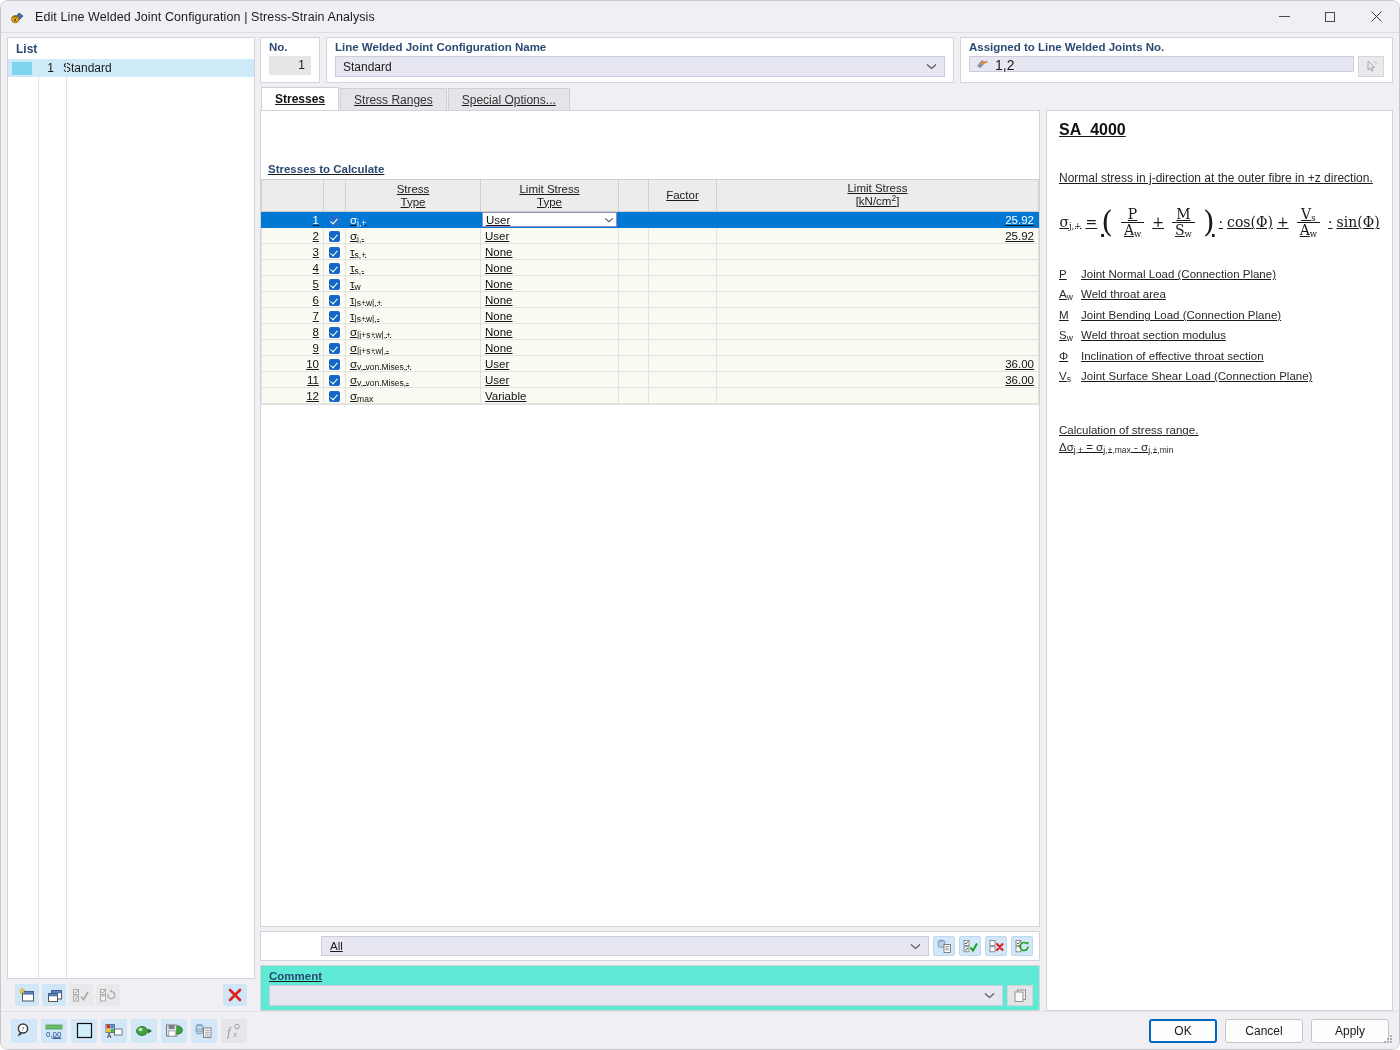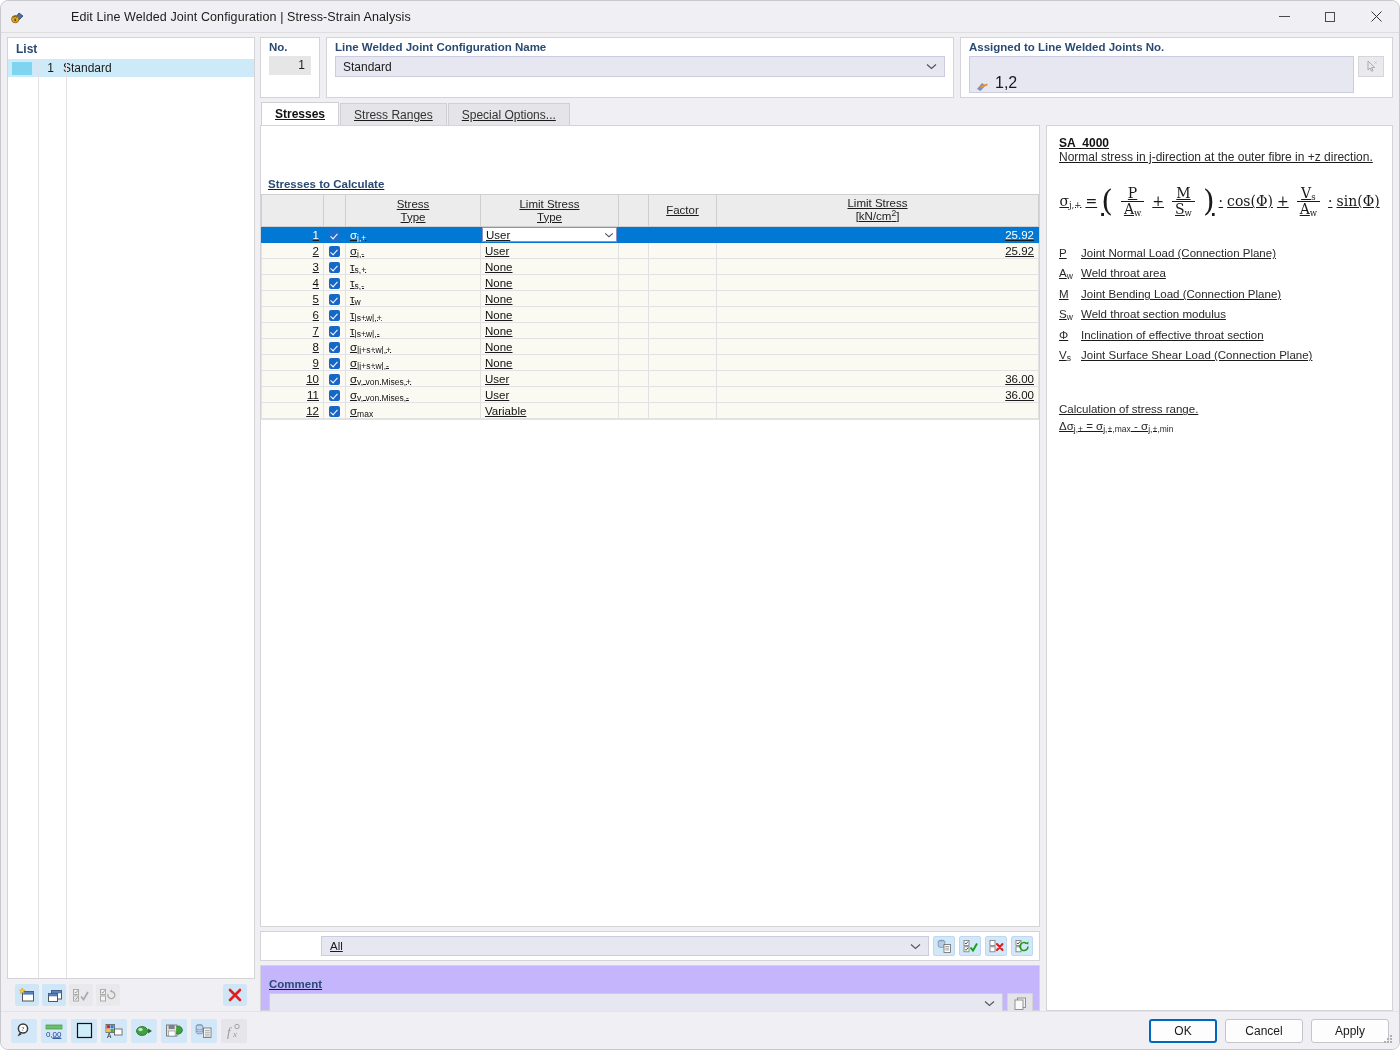--- a/index.html
+++ b/index.html
@@ -22,21 +22,21 @@
   }
   
   .titlebar {
     height:32px; flex:0 0 32px;
     background:#f0f0f4;
     display:flex; align-items:center;
     padding-left:8px;
     border-bottom:1px solid #dededf;
   }
   .title-icon { width:18px; height:18px; margin-right:8px; flex:0 0 18px; position:relative; }
-  .title-text { font-size:12.5px; color:#1b1b1b; letter-spacing:.1px;margin-left:36px; }
+  .title-text { font-size:12.5px; color:#1b1b1b; letter-spacing:.1px; }
   .win-controls { margin-left:auto; display:flex; height:32px; }
   .win-btn {
     width:46px; height:32px;
     display:flex; align-items:center; justify-content:center;
     font-size:12px; color:#333;
   }
   .min-glyph { width:11px; height:1px; background:#4a4a4a; display:block; }
   .max-glyph { width:10px; height:10px; border:1px solid #4a4a4a; display:block; }
 
   
@@ -89,22 +89,22 @@
   .assigned-box { flex:1; }
   .combo {
     height:21px; background:#e7e7f2; border:1px solid #cccce0;
     display:flex; align-items:center; padding:0 4px 0 7px;
     font-size:12px; position:relative;
   }
   .combo .cval { flex:1; }
   .chev { width:14px; text-align:center; color:#555; font-size:10px; }
   .assigned-wrap { display:flex; gap:4px; }
   .assigned-input {
-    flex:1; height:37px; background:#e7e7f2; border:1px solid #cccce0;
-    display:flex; align-items:flex-end; gap:6px; padding:0 6px; font-size:16px;
+    flex:1; height:16px; background:#e7e7f2; border:1px solid #cccce0;
+    display:flex; align-items:flex-start; gap:6px; padding:0 6px; font-size:14px;
   }
   .pick-btn {
     width:26px; height:21px; background:#eaeaee; border:1px solid #d6d6da;
     display:flex; align-items:center; justify-content:center;
   }
 
   
   .tabs-outer { display:flex; flex-direction:column; flex:1; min-height:0;text-decoration:underline; }
   .tabstrip { display:flex; height:23px; flex:0 0 23px; align-items:flex-end; padding-left:1px; }
   .tab {
@@ -162,31 +162,31 @@
 
   
   .filter-panel { background:#fff; border:1px solid #d4d4d8; height:30px; flex:0 0 30px;
                   display:flex; align-items:center; padding:0 6px 0 60px; gap:4px; }
   .filter-combo { flex:1; height:20px; background:#e7e7f2; border:1px solid #cccce0;
                   display:flex; align-items:center; padding:0 4px 0 8px; font-size:11.5px; }
   .fbtn { width:22px; height:20px; background:#d2e8f8; border:1px solid #bcd9ef; border-radius:2px;
           display:flex; align-items:center; justify-content:center; }
 
   
-  .comment-panel { background:#c4b5fd; border:1px solid #d4d4d8; height:46px; flex:0 0 46px; padding:12px 6px 0 8px; }
+  .comment-panel { background:#5eead4; border:1px solid #d4d4d8; height:46px; flex:0 0 46px; padding:4px 6px 0 8px; }
   .comment-label { font-size:11.5px; font-weight:bold; color:#2b4a72; margin-bottom:3px; }
   .comment-row { display:flex; gap:4px; }
   .comment-combo { flex:1; height:21px; background:#e7e7f2; border:1px solid #cccce0;
                    display:flex; align-items:center; padding:0 4px; font-size:12px; }
   .copy-btn { width:26px; height:21px; background:#e4e4e8; border:1px solid #d4d4d8;
               display:flex; align-items:center; justify-content:center; }
 
   
   .info-pane { flex:1; background:#fff; border:1px solid #d4d4d8; padding:10px 12px; overflow:hidden; }
-  .info-code { font-size:12px; font-weight:bold; color:#111; margin-bottom:0; }
+  .info-code { font-size:16px; font-weight:bold; color:#111; margin-bottom:32px; }
   .info-desc { font-size:12px; color:#2a2a2a; margin-bottom:22px; }
   .formula { display:flex; align-items:center; justify-content:center; gap:4px;
              font-family:"DejaVu Serif", serif; font-size:14px; color:#1a1a1a; margin:10px 0 30px 0; }
   .frac { display:inline-flex; flex-direction:column; align-items:center; vertical-align:middle;
           margin:0 4px; line-height:1.05; }
   .frac .num { padding:0 3px; }
   .frac .den { padding:0 3px; border-top:1px solid #1a1a1a; }
   .paren { font-size:30px; font-weight:300; line-height:0.8; }
   .legend-row { display:flex; font-size:11.5px; color:#2a2a2a; margin-bottom:6px; line-height:14px; }
   .legend-sym { width:22px; flex:0 0 22px; }

